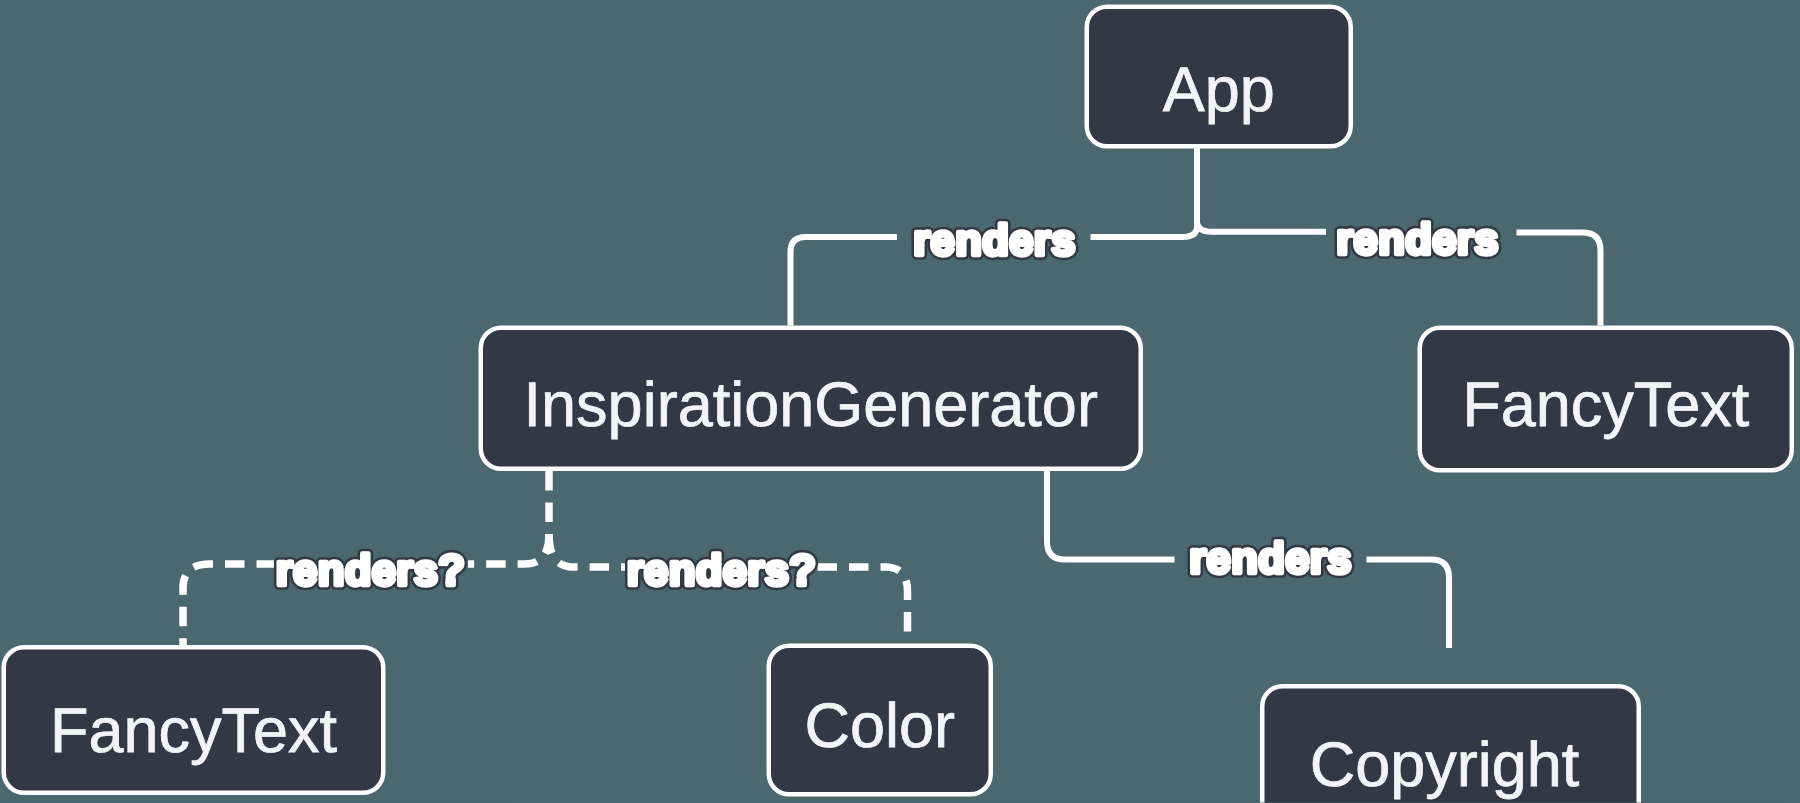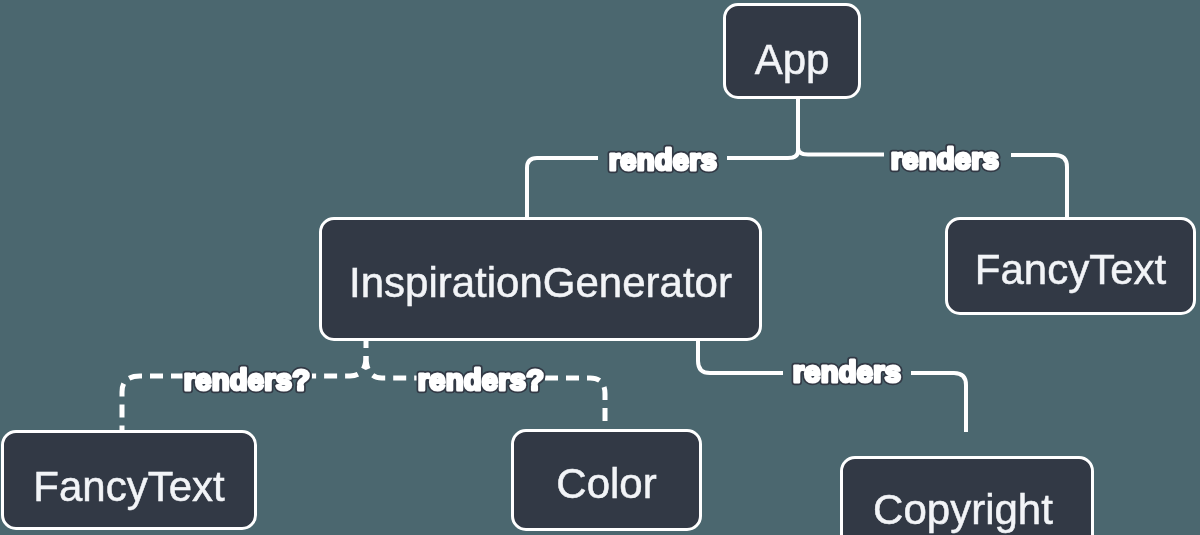--- a/index.html
+++ b/index.html
@@ -45,18 +45,18 @@
     </g>
     <g stroke="#ffffff" stroke-width="3" fill="#ffffff" paint-order="stroke" stroke-linejoin="round">
       <text x="663" y="170">renders</text>
       <text x="945" y="169">renders</text>
       <text x="847" y="382">renders</text>
       <text x="247" y="390">renders?</text>
       <text x="481" y="390">renders?</text>
     </g>
   </g>
 </svg>
-<div class="box" style="left:723px;top:3px;width:138px;height:96px;padding-top:17px;">App</div>
-<div class="box" style="left:319px;top:217px;width:443px;height:124px;">InspirationGenerator</div>
+<div class="box" style="left:723px;top:3px;width:179px;height:96px;padding-top:17px;">App</div>
+<div class="box" style="left:319px;top:217px;width:443px;height:97px;">InspirationGenerator</div>
 <div class="box" style="left:945px;top:217px;width:251px;height:98px;">FancyText</div>
 <div class="box" style="left:1px;top:430px;width:256px;height:100px;padding-top:14px;">FancyText</div>
-<div class="box" style="left:511px;top:429px;width:191px;height:102px;">Color</div>
+<div class="box" style="left:511px;top:429px;width:151px;height:102px;">Color</div>
 <div class="box" style="left:840px;top:456px;width:254px;height:100px;padding-right:8px;">Copyright</div>
 
 </body></html>

